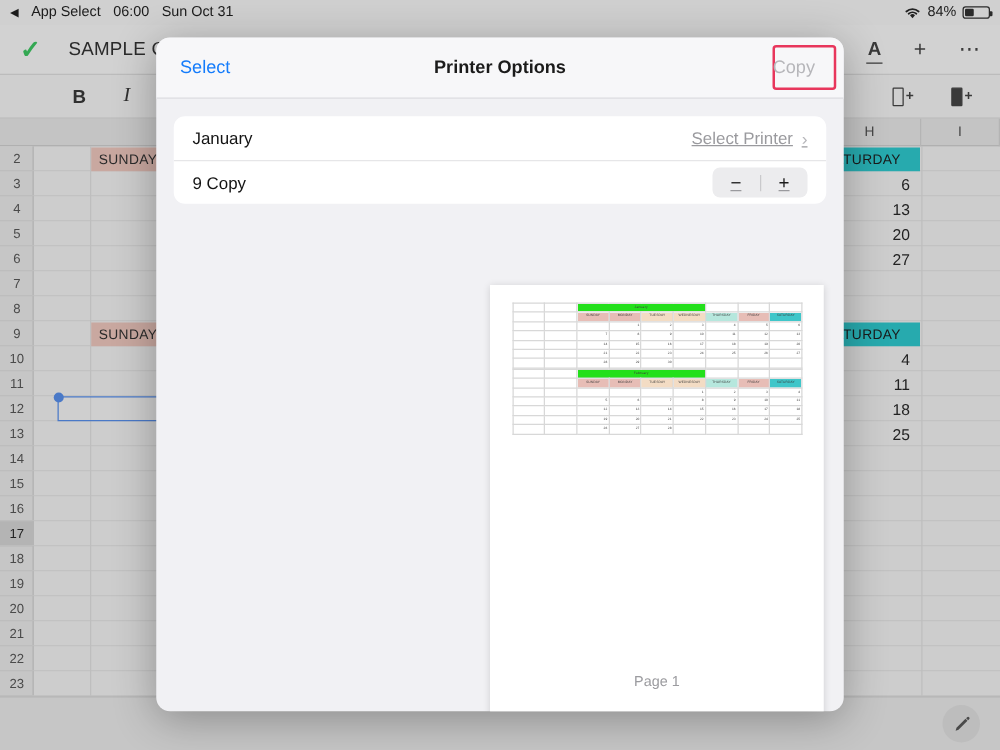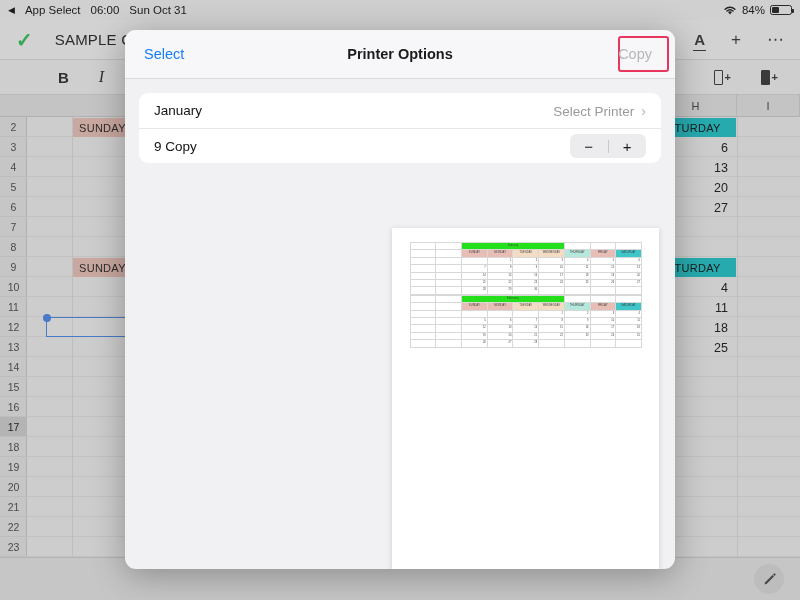--- a/index.html
+++ b/index.html
@@ -94,21 +94,21 @@
   }
   .m-cancel { font-size:14.5px; color:#157cfb; padding-left:19px; }
   .m-title { position:absolute; left:0; right:0; text-align:center; font-size:14.5px; font-weight:700; color:#1b1b1b; }
   .m-print { margin-left:auto; margin-right:14px; font-size:14.5px; color:#b6b6ba; position:relative; z-index:2;
              padding:4px 9px; }
   .hl-box { position:absolute; right:6px; top:6px; width:51px; height:36px; border:2.2px solid #e8365c; border-radius:3px; }
 
   .opt-card { margin:14px 14px 0 14px; background:#fff; border-radius:9px; overflow:hidden; }
   .opt-row { height:35px; display:flex; align-items:center; padding:0 15px; font-size:13.5px; color:#131313; }
   .opt-row + .opt-row { border-top:1px solid #e6e6e8; }
-  .opt-right { margin-left:auto; display:flex; align-items:flex-end; gap:7px; color:#9a9a9e; font-size:13.5px; }
+  .opt-right { margin-left:auto; display:flex; align-items:flex-start; gap:7px; color:#9a9a9e; font-size:13.5px;text-decoration:underline; }
   .chev { color:#b6b6ba; font-size:14px; }
   .stepper { display:flex; align-items:center; background:#ececee; border-radius:6px; height:24px; width:76px; }
   .st-btn { flex:1; display:flex; align-items:center; justify-content:center; font-size:15px; color:#1b1b1b; }
   .st-div { width:1px; height:13px; background:#c9c9cc; }
 
   .preview-area { position:absolute; left:0; right:0; top:185px; bottom:0; }
   .page { position:absolute; left:267px; top:13px; width:267px; height:345px; background:#fff;
           box-shadow:0 1px 6px rgba(0,0,0,.14); }
   .page-num { position:absolute; left:0; right:0; top:312px; text-align:center; font-size:11.5px; color:#9b9b9f; }
 
@@ -455,17 +455,18 @@
               <td>28</td>
               <td></td>
               <td></td>
               <td></td>
               <td></td>
             </tr>
           </tbody>
             </table>
         </div>
 
+        <div class="page-num">Page 1</div>
       </div>
     </div>
   </div>
 
 </div>
 
 </body></html>

